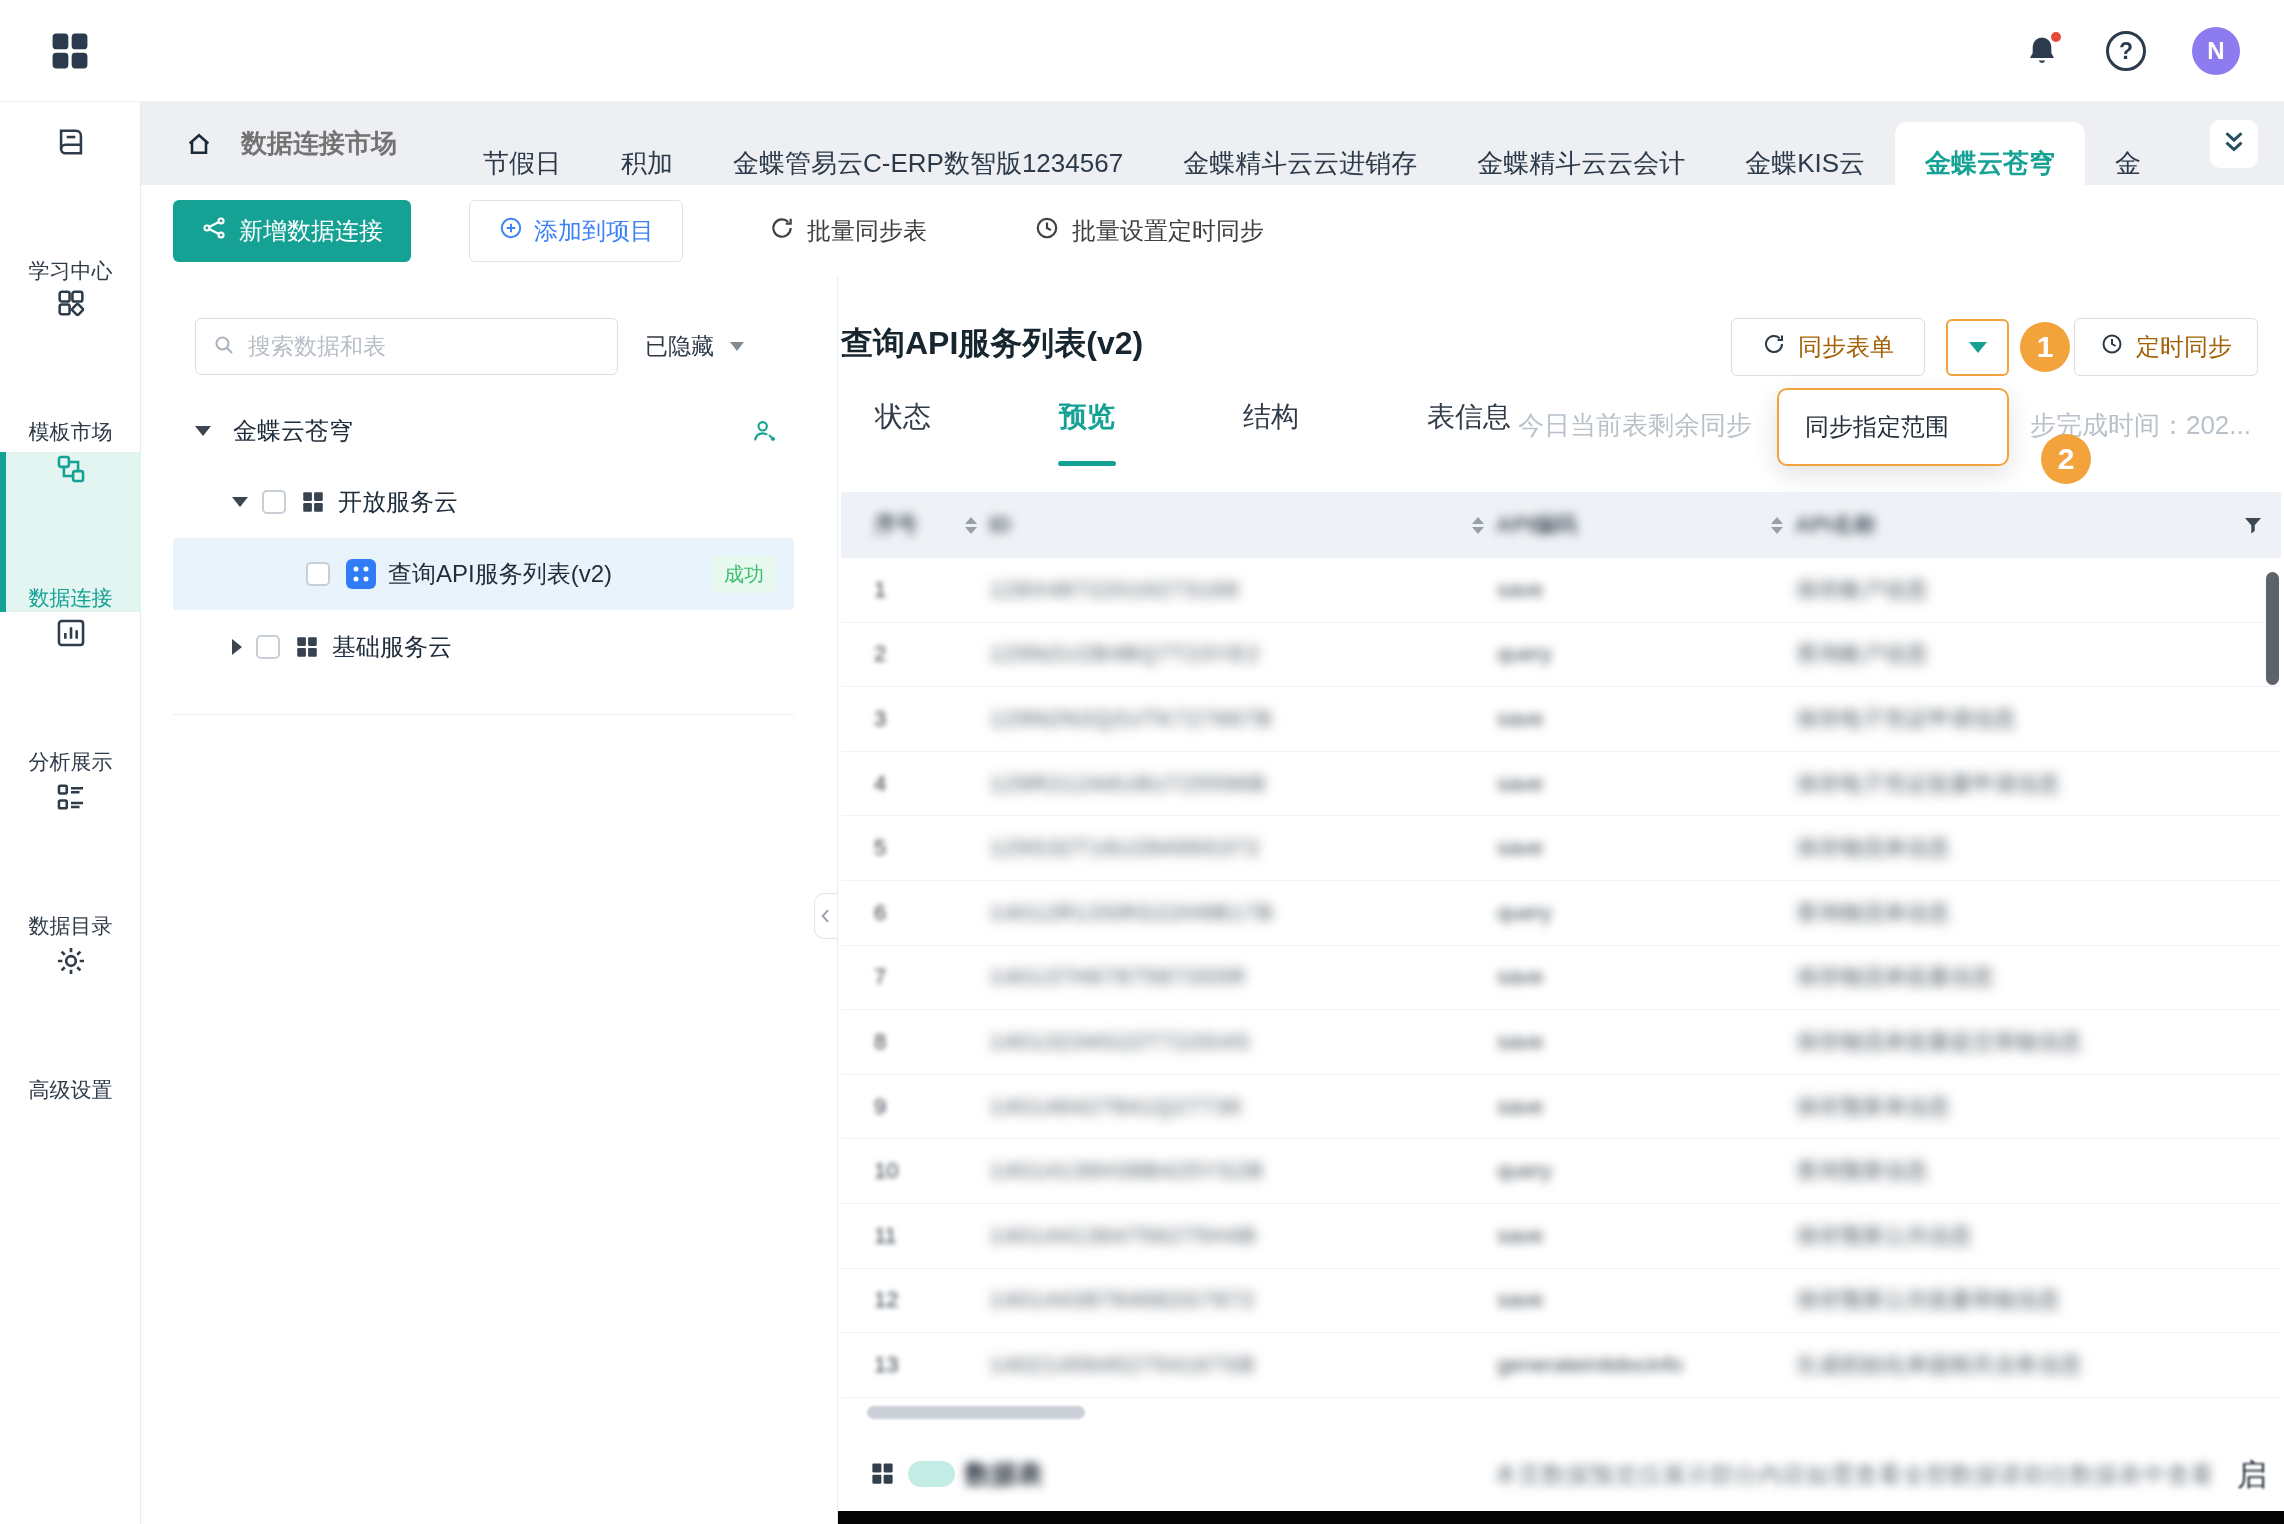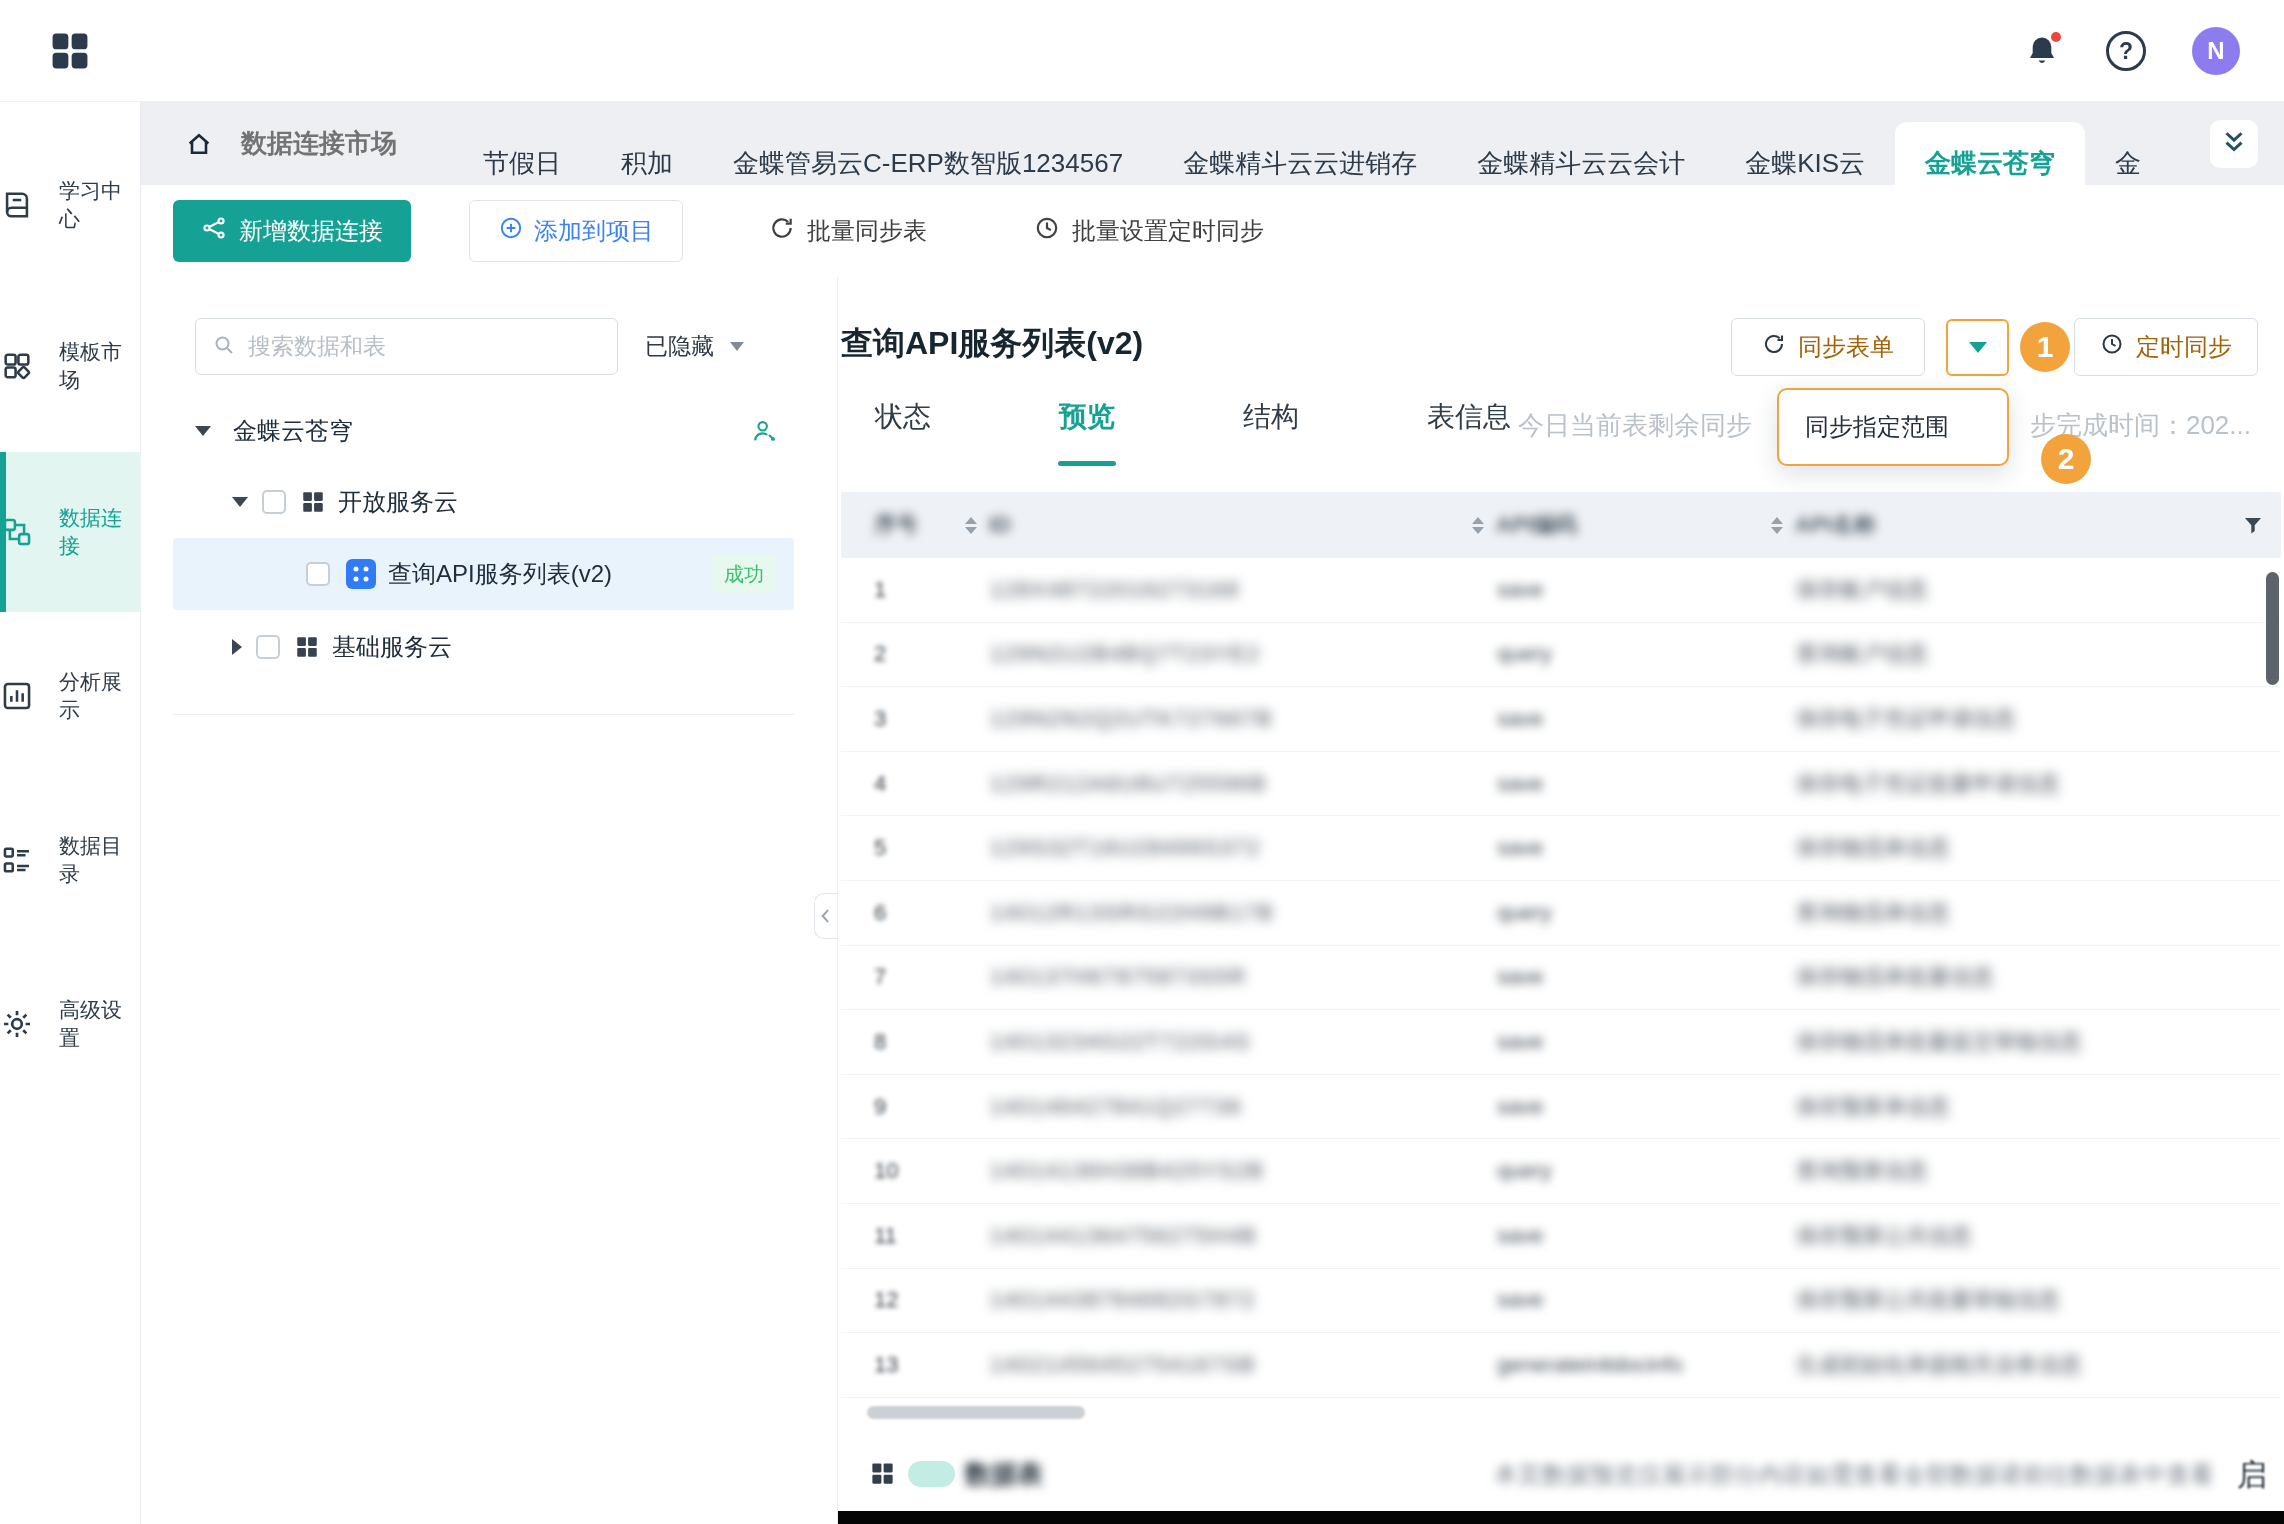--- a/index.html
+++ b/index.html
@@ -16,21 +16,21 @@
   .topbar-right{position:absolute;right:44px;top:0;height:102px;display:flex;align-items:center;gap:46px;}
   .bell{position:relative;width:36px;height:36px;cursor:pointer;}
   .bell .dot{position:absolute;right:-3px;top:-3px;width:14px;height:14px;background:#e8483a;border-radius:50%;border:2px solid #fff;}
   .help{width:40px;height:40px;border:3px solid var(--dark);border-radius:50%;display:flex;align-items:center;justify-content:center;
         font-weight:bold;font-size:23px;color:var(--dark);cursor:pointer;}
   .avatar{width:48px;height:48px;border-radius:50%;background:var(--avatar);color:#fff;display:flex;align-items:center;justify-content:center;
           font-size:24px;font-weight:600;cursor:pointer;}
 
   
   .sidebar{position:absolute;top:102px;left:0;width:141px;bottom:0;background:#fff;border-right:1px solid #e9ecef;z-index:5;}
-  .side-item{position:absolute;left:0;width:141px;height:160px;display:flex;flex-direction:row;align-items:center;justify-content:space-between;
+  .side-item{position:absolute;left:0;width:141px;height:160px;display:flex;flex-direction:column;align-items:center;justify-content:space-between;
              gap:25px;color:#2e3b49;font-size:21px;cursor:pointer;}
   .side-item .sicon{width:34px;height:34px;display:block;}
   .si-0{top:23px;} .si-1{top:184px;} .si-2{top:350px;} .si-3{top:514px;} .si-4{top:678px;} .si-5{top:842px;}
   .side-item.active{background:#e2f5f1;color:var(--accent);}
   .side-item.active::before{content:"";position:absolute;left:0;top:0;bottom:0;width:6px;background:var(--accent);}
 
   
   .tabstrip{position:absolute;top:102px;left:141px;right:0;height:83px;background:#edeff3;display:flex;align-items:center;overflow:hidden;}
   .ts-home{display:flex;align-items:center;gap:28px;margin-left:44px;font-size:26px;font-weight:bold;color:#737373;cursor:pointer;white-space:nowrap;}
   .ts-home .hicon{width:28px;height:28px;}

